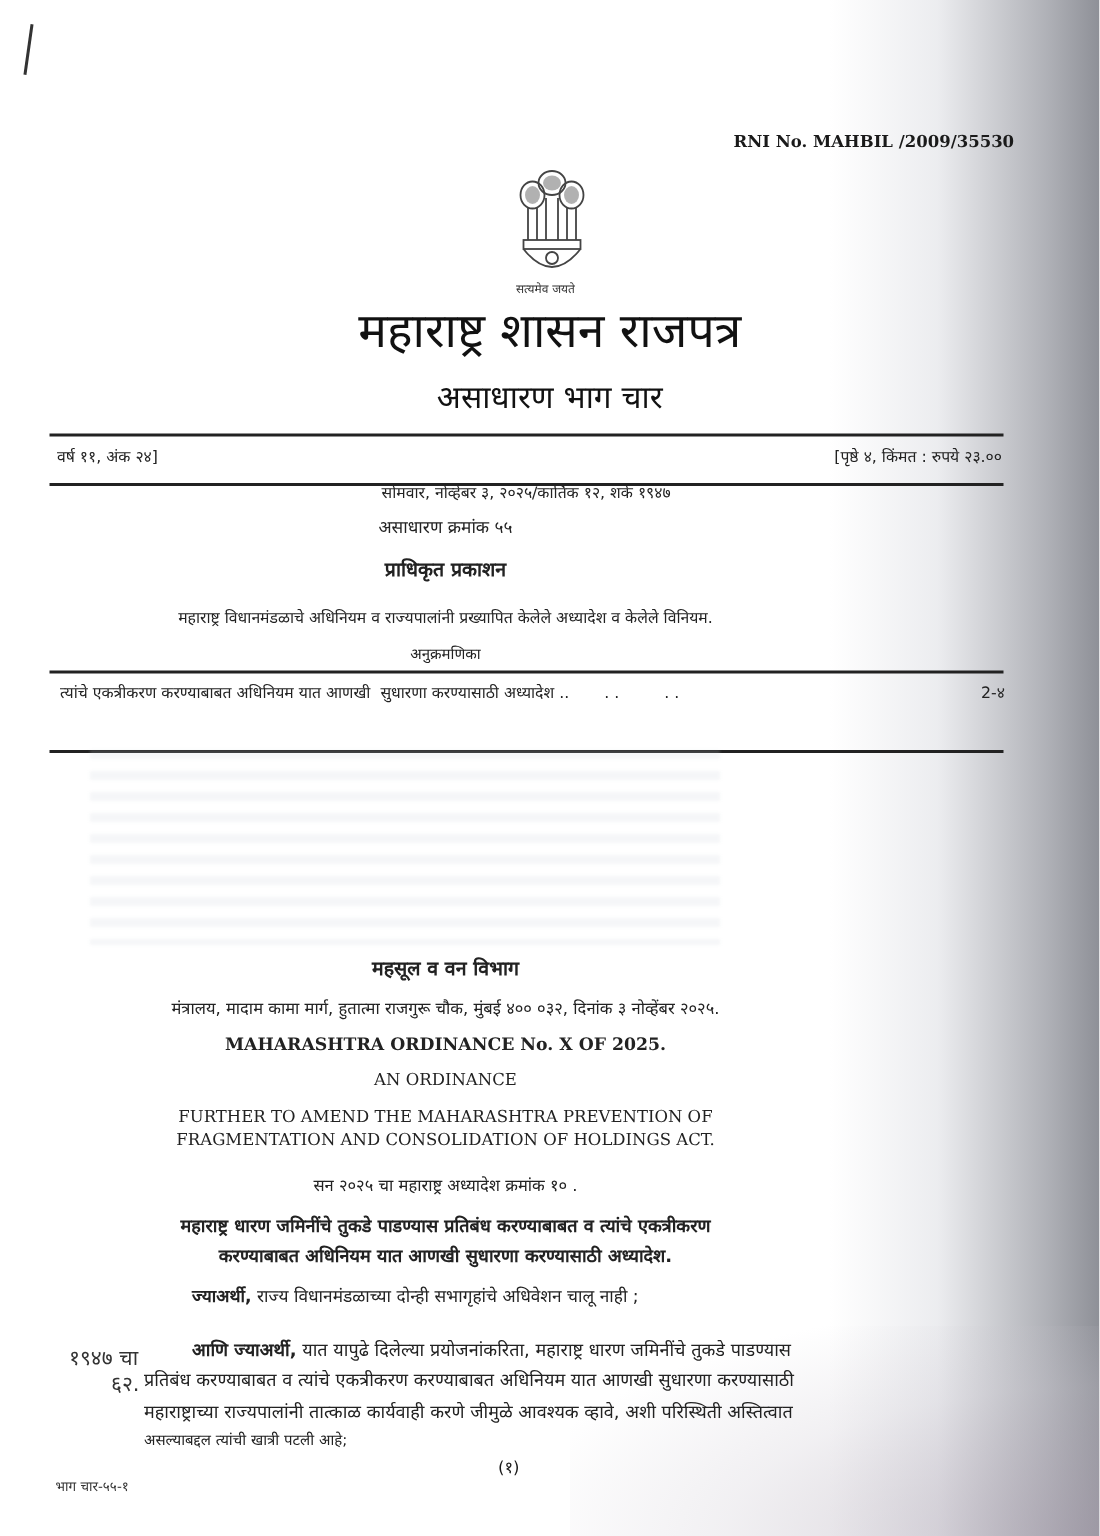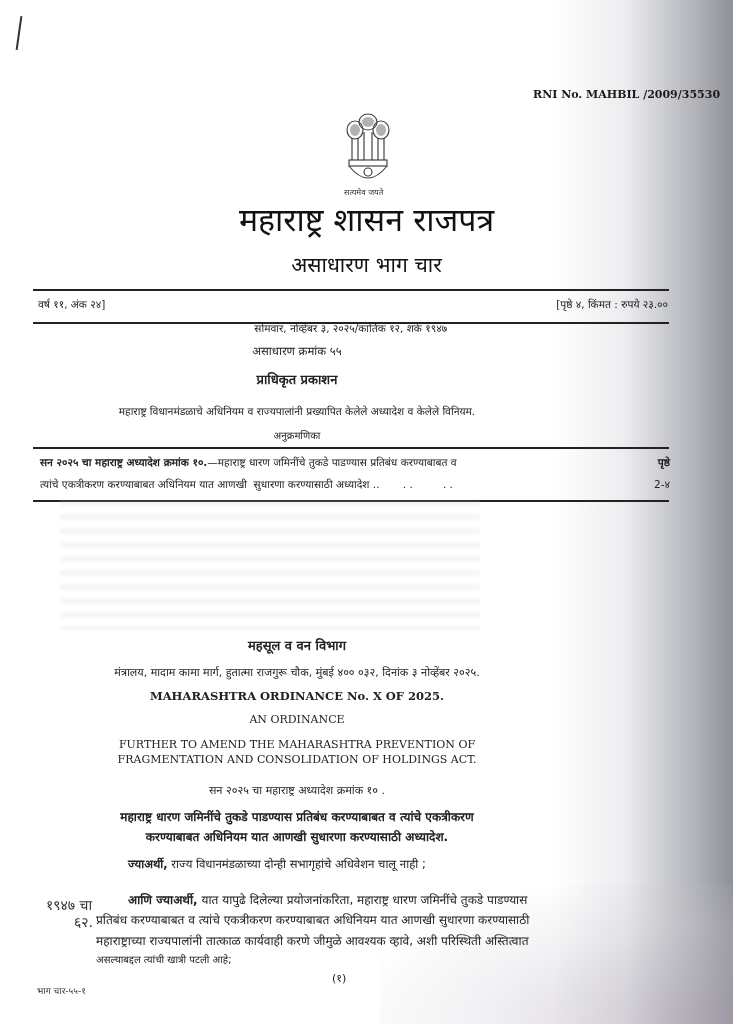--- a/index.html
+++ b/index.html
@@ -19,21 +19,21 @@
     background: radial-gradient(ellipse at 100% 100%, rgba(170,160,175,0.55) 0%, rgba(200,195,205,0.25) 50%, rgba(255,255,255,0) 80%);
     pointer-events: none;
   }
   .pen-mark {
     position: absolute; left: 18px; top: 16px; width: 2px; height: 34px;
     background: #333; transform: rotate(8deg);
   }
   .abs { position: absolute; }
   .rni {
     top: 88px; left: 489px; font-size: 11px; font-weight: bold;
-    font-family: "DejaVu Serif", serif; letter-spacing: 0; margin-left: 44px;
+    font-family: "DejaVu Serif", serif; letter-spacing: 0;
   }
   .emblem {
     left: 340px; top: 108px; width: 56px; height: 80px;
   }
   .motto { left: 344px; top: 186px; font-size: 8px; color: #333; font-family: "DejaVu Sans", sans-serif; }
   .title {
     left: 0; width: 733px; top: 197px; text-align: center;
     font-size: 32px; font-family: "DejaVu Sans", sans-serif; font-weight: normal; color: #111;
   }
   .subtitle {
@@ -106,24 +106,20 @@
 <div class="abs rule" style="top:322px;height:2px;"></div>
 
 <div class="abs center-line" style="top:343px;font-size:11.5px;">असाधारण क्रमांक ५५</div>
 <div class="abs center-line" style="top:370px;font-size:13px;font-weight:bold;">प्राधिकृत प्रकाशन</div>
 <div class="abs center-line" style="top:404px;font-size:10.5px;">महाराष्ट्र विधानमंडळाचे अधिनियम व राज्यपालांनी प्रख्यापित केलेले अध्यादेश व केलेले विनियम.</div>
 <div class="abs center-line" style="top:428px;font-size:10px;">अनुक्रमणिका</div>
 
 <div class="abs rule" style="top:447px;height:1.5px;"></div>
 <div class="abs toc">
   <div class="toc-line">
-    <span><b>सन २०२५ चा महाराष्ट्र अध्यादेश क्रमांक १०.</b><span>—महाराष्ट्र  धारण जमिनींचे तुकडे पाडण्यास प्रतिबंध करण्याबाबत व</span></span>
-    <b>पृष्ठे</b>
-  </div>
-  <div class="toc-line">
     <span style="white-space:pre;">त्यांचे एकत्रीकरण करण्याबाबत अधिनियम यात आणखी  सुधारणा करण्यासाठी अध्यादेश ..       . .         . .</span>
     <span>2-४</span>
   </div>
 </div>
 <div class="abs rule" style="top:500px;height:1.5px;"></div>
 
 <div class="abs faded"></div>
 
 <div class="abs center-line" style="top:636px;font-size:13px;font-weight:bold;">महसूल व वन विभाग</div>
 <div class="abs center-line" style="top:664px;font-size:11px;">मंत्रालय, मादाम कामा मार्ग, हुतात्मा राजगुरू चौक, मुंबई ४०० ०३२, दिनांक ३ नोव्हेंबर २०२५.</div>

